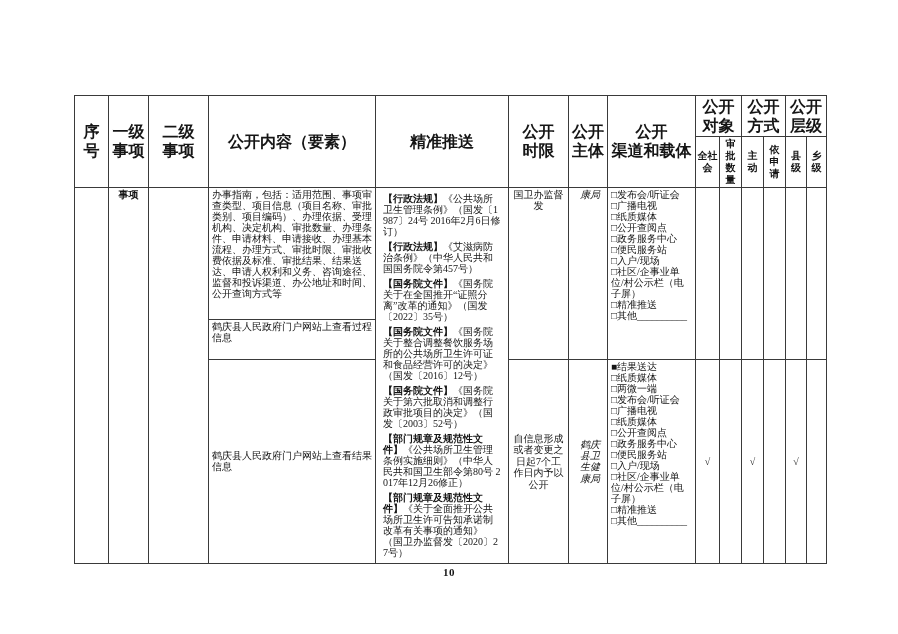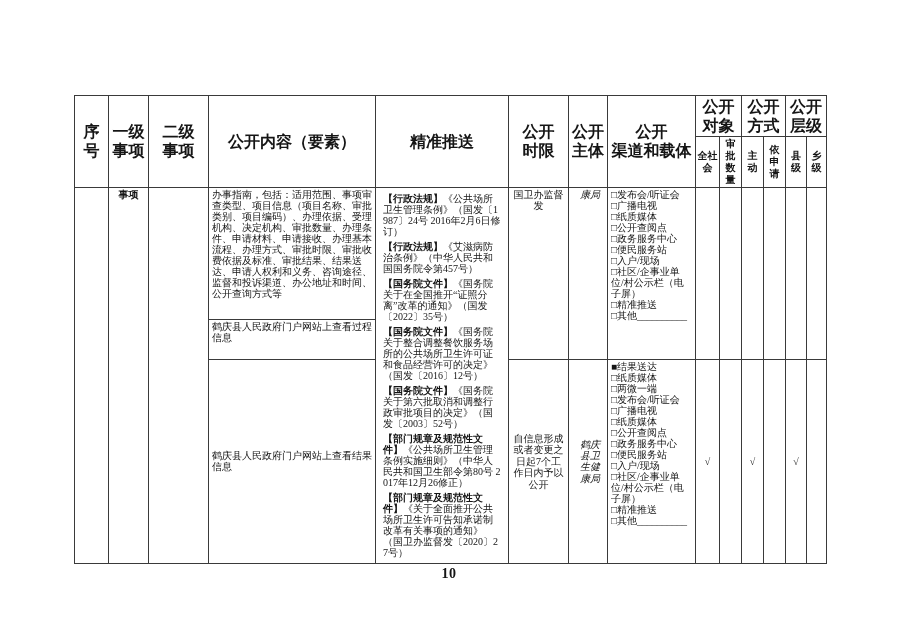--- a/index.html
+++ b/index.html
@@ -29,21 +29,21 @@
   td.ctr{text-align:center;}
   td.dense{line-height:1.1;}
   .bold{font-weight:bold;}
   .subjbox{width:24px;margin:0 auto;text-align:right;font-style:italic;}
   .legal div{margin:4px;}
   .legal .tag{font-weight:bold;}
   .chan div{margin:0;}
   td.checkcell{text-align:center;font-size:10px;color:#333;}
   .pagenum{
     position:absolute;left:0;right:0;top:566px;text-align:center;
-    font-size:14px;font-weight:bold;letter-spacing:0.5px;
+    font-size:11px;font-weight:bold;letter-spacing:0.5px;
   }
 </style>
 </head>
 <body>
 
 <div class="page">
 
   <div class="tablewrap">
     <table>
       <colgroup>

